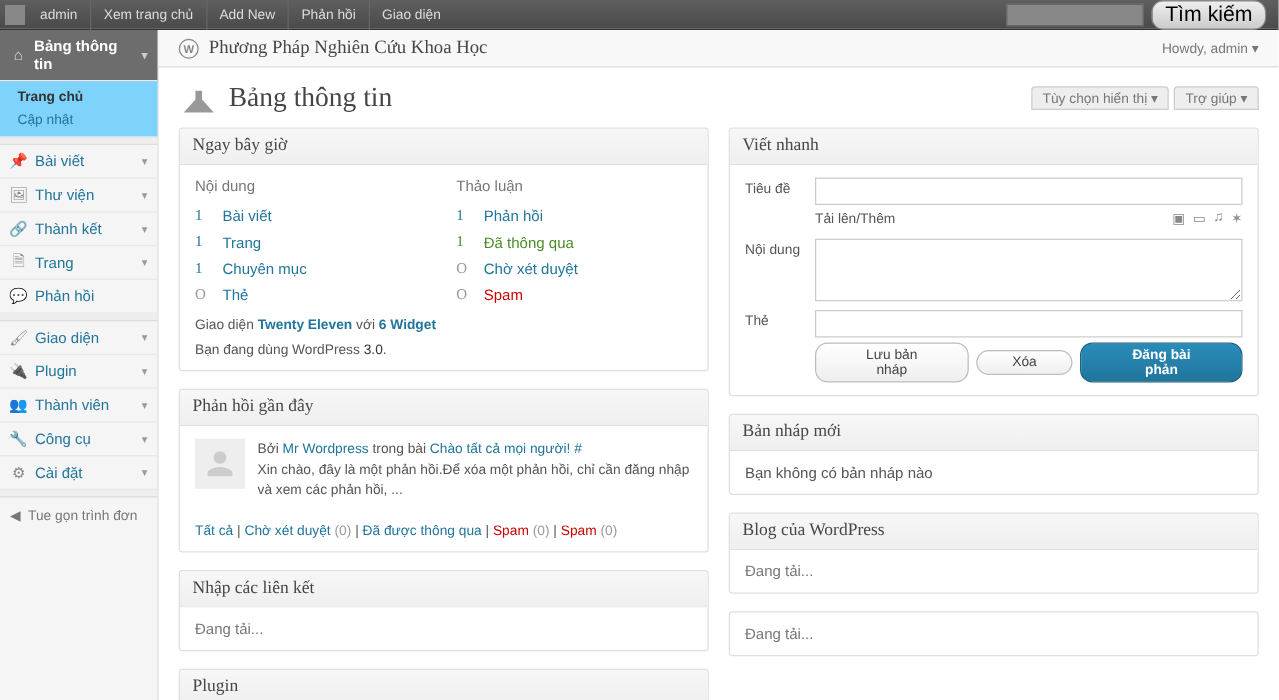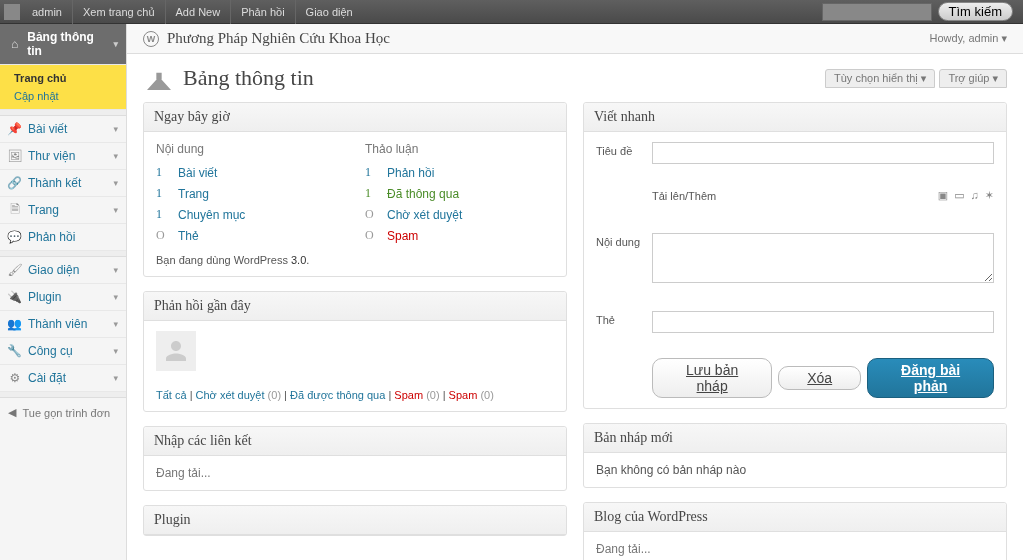--- a/index.html
+++ b/index.html
@@ -4,30 +4,30 @@
 <style>
 * { margin: 0; padding: 0; box-sizing: border-box; }
 body { font-family: "Lucida Grande", Verdana, Arial, sans-serif; font-size: 12px; color: #333; background: #fff; }
 
 .topbar { background: linear-gradient(#5f5f5f,#4a4a4a); height: 24px; display: flex; align-items: center; color: #ddd; font-size: 11px; padding: 0 4px; border-bottom: 1px solid #333; justify-content: flex-end; }
 .topbar .user-icon { width: 16px; height: 16px; background: #888; margin-right: 8px; }
 .topbar a { color: #ddd; text-decoration: none; padding: 0 10px; border-left: 1px solid #666; line-height: 24px; display: inline-block; }
 .topbar a:first-of-type { border-left: none; padding-left: 4px; }
 .topbar .spacer { flex: 1; }
 .topbar input.search { background: #888; border: 1px solid #666; height: 18px; width: 110px; color: #fff; padding: 0 4px; }
-.topbar .search-btn { background: linear-gradient(#eee,#ccc); border: 1px solid #888; border-radius: 10px; padding: 1px 10px; margin: 0 6px; cursor: pointer; font-size: 13px; }
+.topbar .search-btn { background: linear-gradient(#eee,#ccc); border: 1px solid #888; border-radius: 10px; padding: 1px 10px; margin: 0 6px; cursor: pointer; font-size: 17px; }
 
 .layout { display: flex; min-height: 536px; }
 
 .sidebar { width: 127px; background: #f5f5f5; border-right: 1px solid #ddd; font-size: 12px; }
 .sidebar .sb-item { display: flex; align-items: center; padding: 6px 8px; color: #21759b; border-bottom: 1px solid #e8e8e8; cursor: pointer; gap: 6px; }
 .sidebar .sb-item.active { background: #6d6d6d; color: #fff; font-weight: bold; }
 .sidebar .sb-item .arrow { margin-left: auto; font-size: 9px; color: #999; }
 .sidebar .sb-item.active .arrow { color: #ccc; }
-.sidebar .sub { background: #fde047; padding: 4px 0; border-bottom: 1px solid #e8e8e8; }
+.sidebar .sub { background: #7dd3fc; padding: 4px 0; border-bottom: 1px solid #e8e8e8; }
 .sidebar .sub a { display: block; padding: 3px 8px 3px 14px; color: #21759b; text-decoration: none; font-size: 11px; }
 .sidebar .sub a.current { color: #333; font-weight: bold; }
 .sidebar .sep { height: 6px; background: #eee; border-bottom: 1px solid #ddd; }
 .sidebar .collapse { padding: 8px; color: #777; font-size: 11px; cursor: pointer; display: flex; align-items: center; gap: 6px; }
 .icn { width: 14px; height: 14px; display: inline-flex; align-items: center; justify-content: center; color: #888; font-size: 12px; }
 .sb-item.active .icn { color: #ddd; }
 
 .main { flex: 1; padding: 0; background: #fff; }
 .header { display: flex; align-items: center; padding: 6px 16px; border-bottom: 1px solid #ddd; background: #f8f8f8; }
 .header .wp-logo { width: 16px; height: 16px; border: 1.5px solid #888; border-radius: 50%; display: inline-flex; align-items: center; justify-content: center; font-size: 9px; color: #888; margin-right: 8px; font-weight: bold; }
@@ -63,29 +63,29 @@
 
 .comment { display: flex; gap: 10px; }
 .avatar { width: 40px; height: 40px; background: #eee; flex-shrink: 0; display:flex; align-items:center; justify-content:center; color:#ccc; }
 .comment-body { font-size: 11px; color: #555; line-height: 1.5; }
 .comment-body a { color: #21759b; text-decoration: none; }
 .filters { margin-top: 18px; font-size: 11px; }
 .filters a { color: #21759b; text-decoration: none; }
 .filters .red { color: #cc0000; }
 .filters .gray { color: #999; }
 
-.form-row { display: flex; align-items: flex-start; margin-bottom: 25px; }
+.form-row { display: flex; align-items: flex-start; margin-bottom: 4px; }
 .form-row label { width: 56px; font-size: 11px; color: #555; padding-top: 3px; }
 .form-row .field { flex: 1; }
 .form-row input[type=text] { width: 100%; border: 1px solid #ccc; padding: 3px 4px; font-size: 12px; }
 .form-row textarea { width: 100%; border: 1px solid #ccc; height: 50px; padding: 3px 4px; font-size: 12px; resize: vertical; }
 .upload-row { font-size: 11px; color: #555; margin-bottom: 6px; display: flex; align-items: center; gap: 8px; justify-content: space-between; }
 .upload-row .icons { display: flex; gap: 6px; color: #888; }
 .form-actions { display: flex; gap: 6px; align-items: center; margin-top: 4px; padding-left: 56px; }
-.btn { background: linear-gradient(#fff,#eee); border: 1px solid #bbb; border-radius: 10px; padding: 3px 28px; font-size: 14px; cursor: pointer; color: #444; text-decoration: underline; }
+.btn { background: linear-gradient(#fff,#eee); border: 1px solid #bbb; border-radius: 10px; padding: 3px 28px; font-size: 11px; cursor: pointer; color: #444; }
 .btn.primary { background: linear-gradient(#298cba,#21759b); color: #fff; border-color: #1b607f; font-weight: bold; }
 .form-actions .primary { margin-left: auto; }
 
 .loading { color: #777; font-style: normal; font-size: 12px; }
 </style>
 </head>
 <body>
 
 <div class="topbar">
   <div class="user-icon"></div>
@@ -230,33 +230,40 @@
                       <a href="#" class="">Chờ xét duyệt</a>
                     </div>
                     <div class="stat">
                       <span class="n zero">O</span>
                       <a href="#" class="red">Spam</a>
                     </div>
                   </div>
               </div>
             </div>
             <p>
+              <span>Giao diện </span><a href="#">Twenty Eleven</a><span> với </span><a href="#">6 Widget</a>
+            </p>
+            <p>
               <span>Bạn đang dùng WordPress </span><span class="ver">3.0</span>.
             </p>
           </div>
         </div>
 
         <div class="box">
           <div class="box-h">Phản hồi gần đây</div>
           <div class="box-b">
             <div class="comment">
               <div class="avatar">
                 <svg width="30" height="30" viewBox="0 0 24 24">
                     <path fill="#ccc" d="M12 12c2.2 0 4-1.8 4-4s-1.8-4-4-4-4 1.8-4 4 1.8 4 4 4zm0 2c-2.7 0-8 1.3-8 4v2h16v-2c0-2.7-5.3-4-8-4z"></path>
                   </svg>
+              </div>
+              <div class="comment-body">
+                <span>Bởi </span><a href="#">Mr Wordpress</a><span> trong bài </span><a href="#">Chào tất cả mọi người!</a><a href="#"> #</a><br>
+                <span>Xin chào, đây là một phản hồi.Để xóa một phản hồi, chỉ cần đăng nhập và xem các phản hồi, ...</span>
               </div>
             </div>
             <div class="filters">
               <a href="#">Tất cả</a> | 
               <a href="#">Chờ xét duyệt</a> <span class="gray">(0)</span> | 
               <a href="#">Đã được thông qua</a> | 
               <a href="#" class="red">Spam</a> <span class="gray">(0)</span> | 
               <a href="#" class="red">Spam</a> <span class="gray">(0)</span>
             </div>
           </div>

